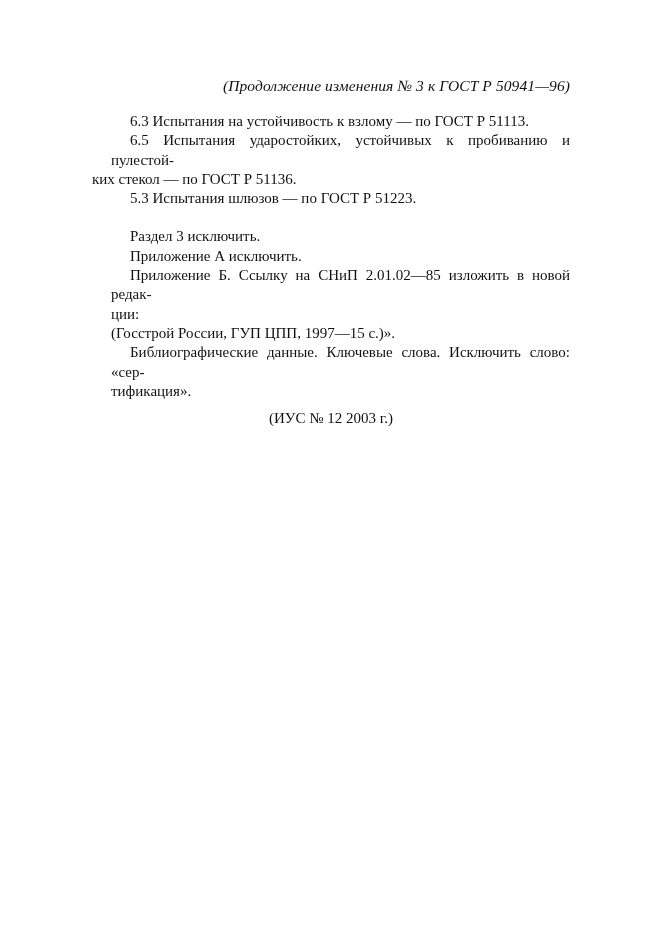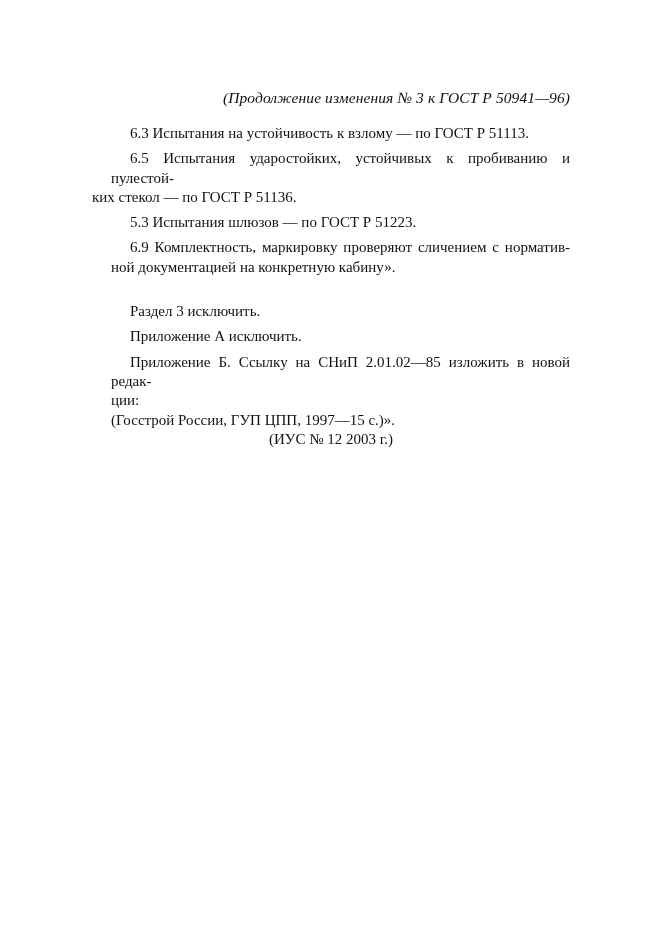--- a/index.html
+++ b/index.html
@@ -11,21 +11,21 @@
       width: 661px;
       height: 936px;
       position: relative;
       overflow: hidden;
       font-family: "Liberation Serif", "DejaVu Serif", serif;
       color: #111111;
     }
     .page {
       position: absolute;
       left: 92px;
-      top: 88px;
+      top: 76px;
       width: 478px;
     }
     .header {
       text-align: right;
       font-style: italic;
       font-size: 15.5px;
       line-height: 20px;
       margin: 0 0 16px 0;
       letter-spacing: 0.1px;
     }
@@ -38,69 +38,69 @@
       hyphens: manual;
     }
     .gap {
       height: 19px;
     }
     .center {
       text-align: center;
       text-indent: 0;
       font-size: 15px;
       line-height: 19.3px;
-      margin: 0;
+      margin: 8px;
     }
     .line-block {
       display: block;
       text-align: justify;
       text-align-last: justify;
     }
     .line-last {
       display: block;
       text-align: left;
       text-align-last: left;
     }
-    .ind { padding-left: 19px; margin-top: 6px; }
+    .ind { padding-left: 19px; }
   </style>
 </head>
 <body>
 
 <div class="page">
   <p class="header">(Продолжение изменения № 3 к ГОСТ Р 50941—96)</p>
 
   <div>
     <p class="para">
       <span class="line-last ind">6.3 Испытания на устойчивость к взлому — по ГОСТ Р 51113.</span>
     </p>
     <p class="para">
       <span class="line-block ind">6.5 Испытания ударостойких, устойчивых к пробиванию и пулестой-</span>
       <span class="line-last" style="text-indent:0">ких стекол — по ГОСТ Р 51136.</span>
     </p>
     <p class="para">
       <span class="line-last ind">5.3 Испытания шлюзов — по ГОСТ Р 51223.</span>
-    </p>
-    <p class="para">
-      <span class="line-block ind">6.9 Комплектность, маркировку проверяют сличением с норматив-</span>
-      <span class="line-last">ной документацией на конкретную кабину».</span>
     </p>
   </div>
 
   <div class="gap"></div>
 
   <div>
     <p class="para">
       <span class="line-last ind">Раздел 3 исключить.</span>
     </p>
     <p class="para">
       <span class="line-last ind">Приложение А исключить.</span>
     </p>
     <p class="para">
       <span class="line-block ind">Приложение Б. Ссылку на СНиП 2.01.02—85 изложить в новой редак-</span>
       <span class="line-last">ции:</span>
     </p>
     <p class="para">
       <span class="line-last">(Госстрой России, ГУП ЦПП, 1997—15 с.)».</span>
     </p>
+    <p class="para">
+      <span class="line-block ind">Библиографические данные. Ключевые слова. Исключить слово: «сер-</span>
+      <span class="line-last">тификация».</span>
+    </p>
   </div>
 
   <p class="center">(ИУС № 12 2003 г.)</p>
 </div>
 
 </body></html>

